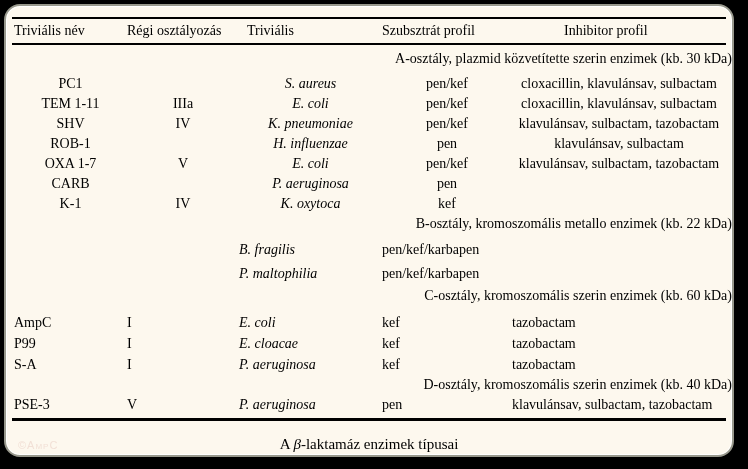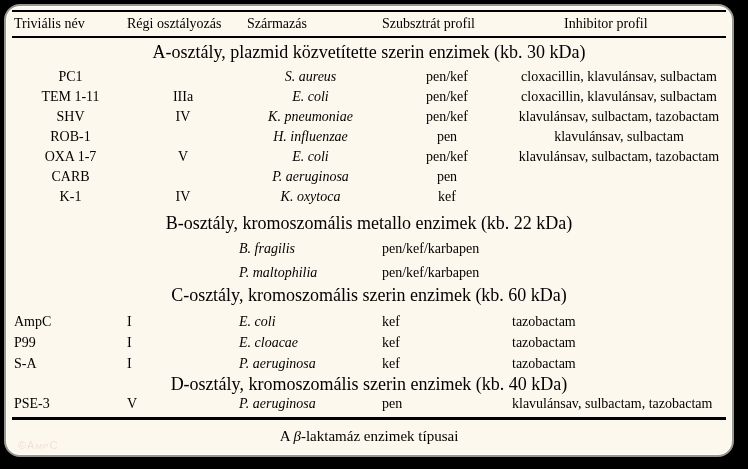--- a/index.html
+++ b/index.html
@@ -25,21 +25,21 @@
     background: #fdf8ee;
     border: 2px solid #98988c;
     border-radius: 16px;
     box-shadow: inset 0 0 0 1px #ffffff;
     box-sizing: border-box;
   }
   .content {
     position: relative;
     width: 100%;
     height: 100%;
-    padding-top: 4px;
+    padding-top: 11px;
     box-sizing: border-box;
   }
   .rule {
     background: #000000;
     margin: 0 6px;
   }
   .rule.top { height: 2px; }
   .rule.mid { height: 2px; }
   .rule.bottom { height: 3px; margin-top: 3px; }
 
@@ -49,48 +49,48 @@
     align-items: center;
     padding: 0 6px 0 8px;
     font-size: 14px;
     line-height: 1;
   }
   .header-row { height: 24px; }
   .hcell.c2 { padding-left: 8px; }
   .hcell.c4 { padding-left: 52px; }
 
   .section-title {
-    text-align: center;
-    font-size: 18px;
+    text-align: right;
+    font-size: 14px;
     height: 20px;
     line-height: 20px;
   }
   .title0 { margin-top: 4px; }
-  .title1 { margin-top: 6px; }
+  .title1 { }
   .title2 { margin-top: 0; }
   .title3 { margin-top: 0; }
 
   .rows.sec0 { margin-top: 5px; text-align: center; }
   .rows.sec1 { margin-top: 4px; }
   .rows.sec2 { margin-top: 6px; }
   .rows.sec3 { margin-top: 0; }
   .sec0 .row { height: 20px; }
   .sec1 .row { height: 24px; }
   .sec2 .row { height: 21px; }
   .sec3 .row { height: 20px; }
 
   .row .c2 { font-style: italic; }
 
   .cell {
     white-space: nowrap;
     overflow: visible;
   }
 
   .caption {
-    margin-top: 6px;
+    margin-top: 13px;
     text-align: center;
     font-size: 15px;
     height: 20px;
     line-height: 20px;
   }
   .caption .beta { font-style: italic; }
 
   .watermark {
     position: absolute;
     left: 12px;
@@ -106,21 +106,21 @@
 <body>
 
 <div class="panel">
   <div class="content">
 
     <div class="rule top"></div>
 
     <div class="header-row">
         <div class="cell hcell c0">Triviális név</div>
         <div class="cell hcell c1">Régi osztályozás</div>
-        <div class="cell hcell c2">Származás</div>
+        <div class="cell hcell c2">Triviális</div>
         <div class="cell hcell c3">Szubsztrát profil</div>
         <div class="cell hcell c4">Inhibitor profil</div>
       </div>
 
     <div class="rule mid"></div>
 
     <div>
         <div class="section-title title0">A-osztály, plazmid közvetítette szerin enzimek (kb. 30 kDa)</div>
         <div class="rows sec0">
           <div class="row">

